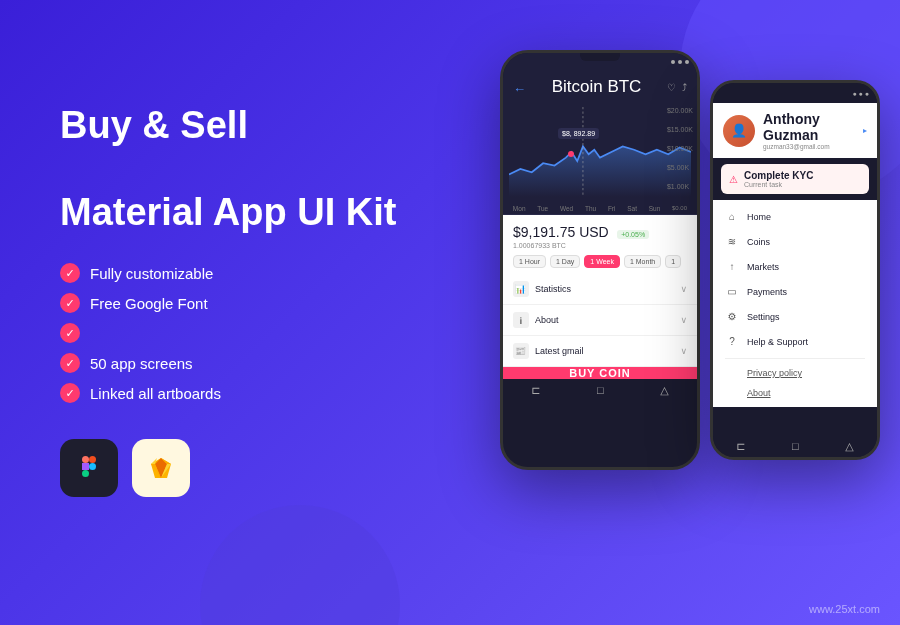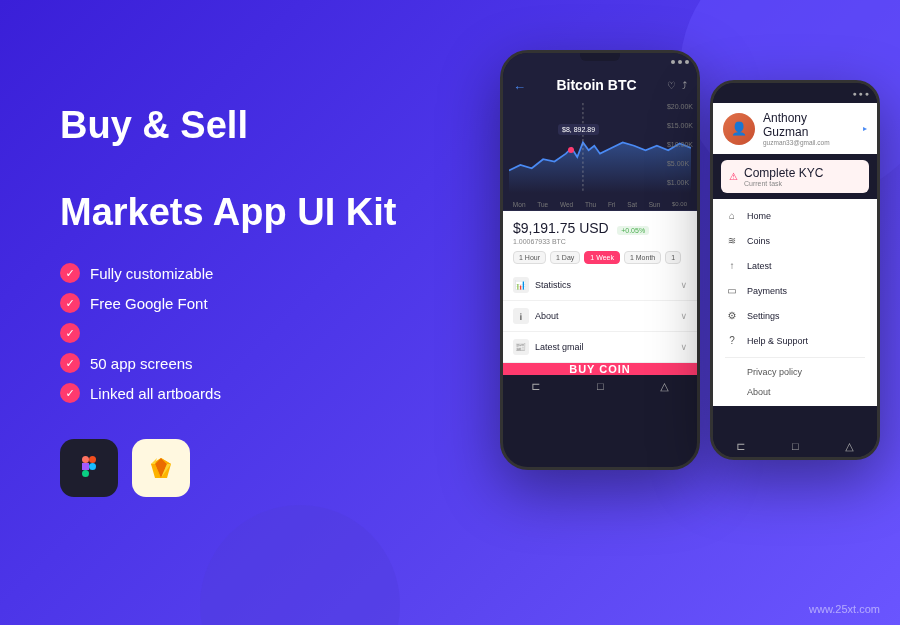--- a/index.html
+++ b/index.html
@@ -143,22 +143,22 @@
     
     .phone-header {
       background: #1f1f3a;
       padding: 6px 10px;
       display: flex;
       align-items: center;
       justify-content: space-between;
     }
     .phone-header .title {
       color: #ffffff;
-      font-size: 14px;
-      font-weight: 700;
+      font-size: 17px;
+      font-weight: 400;
     }
     .phone-header .icons {
       display: flex;
       gap: 6px;
     }
     .phone-header .icons span {
       color: #aaa;
       font-size: 10px;
     }
     .back-arrow {
@@ -371,22 +371,22 @@
       border-radius: 50%;
       background: linear-gradient(135deg, #e07048, #c85030);
       flex-shrink: 0;
       overflow: hidden;
       display: flex;
       align-items: center;
       justify-content: center;
       font-size: 13px;
     }
     .avatar-info .name {
-      font-size: 12px;
-      font-weight: 400;
+      font-size: 14px;
+      font-weight: 700;
       color: #1a1a2e;
     }
     .avatar-info .email {
       font-size: 6.5px;
       color: #888;
     }
     .avatar-chevron {
       margin-left: auto;
       font-size: 8px;
       color: #4a8af4;
@@ -400,22 +400,22 @@
       padding: 6px 8px;
       display: flex;
       align-items: center;
       gap: 6px;
     }
     .kyc-icon {
       color: #ff3a6e;
       font-size: 10px;
     }
     .kyc-text .kyc-title {
-      font-size: 12px;
-      font-weight: 400;
+      font-size: 10px;
+      font-weight: 700;
       color: #1a1a2e;
     }
     .kyc-text .kyc-sub {
       font-size: 7px;
       color: #888;
     }
 
     
     .sidebar-nav {
       background: #ffffff;
@@ -439,20 +439,21 @@
     }
     .sidebar-divider {
       height: 1px;
       background: #eee;
       margin: 4px 12px;
     }
     .sidebar-text-item {
       padding: 5px 34px;
       font-size: 9px;
       color: #555;
+      text-decoration: underline;
     }
 
     
     .watermark {
       position: absolute;
       bottom: 10px;
       right: 20px;
       color: rgba(255,255,255,0.5);
       font-size: 11px;
     }
@@ -460,21 +461,21 @@
 </head>
 <body>
 
 <div class="blob-top-right"></div>
 <div class="blob-bottom-left"></div>
 
 <div class="left-panel">
   <h1 class="main-title">
     <span>Buy &amp; Sell</span><br>
     <br>
-    <span>Markets App UI Kit</span>
+    <span>Material App UI Kit</span>
   </h1>
 
   <ul class="features-list">
     <li>
       <span class="check-icon">✓</span>
       <span>Fully customizable</span>
     </li>
     <li>
       <span class="check-icon">✓</span>
       <span>Free Google Font</span>
@@ -646,21 +647,21 @@
       <div class="sidebar-item">
         <span class="sidebar-item-icon">⌂</span>
         <span class="sidebar-item-label">Home</span>
       </div>
       <div class="sidebar-item">
         <span class="sidebar-item-icon">≋</span>
         <span class="sidebar-item-label">Coins</span>
       </div>
       <div class="sidebar-item">
         <span class="sidebar-item-icon">↑</span>
-        <span class="sidebar-item-label">Latest</span>
+        <span class="sidebar-item-label">Markets</span>
       </div>
       <div class="sidebar-item">
         <span class="sidebar-item-icon">▭</span>
         <span class="sidebar-item-label">Payments</span>
       </div>
       <div class="sidebar-item">
         <span class="sidebar-item-icon">⚙</span>
         <span class="sidebar-item-label">Settings</span>
       </div>
       <div class="sidebar-item">

